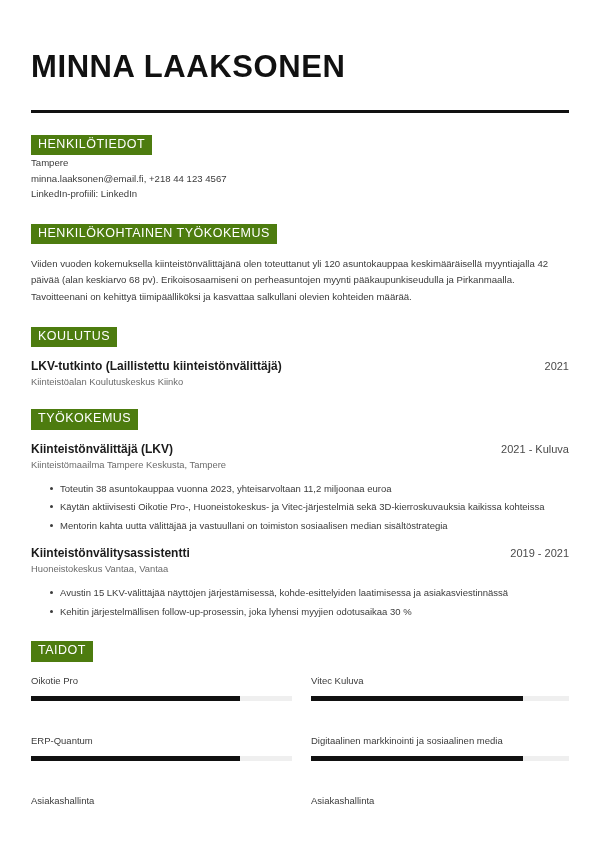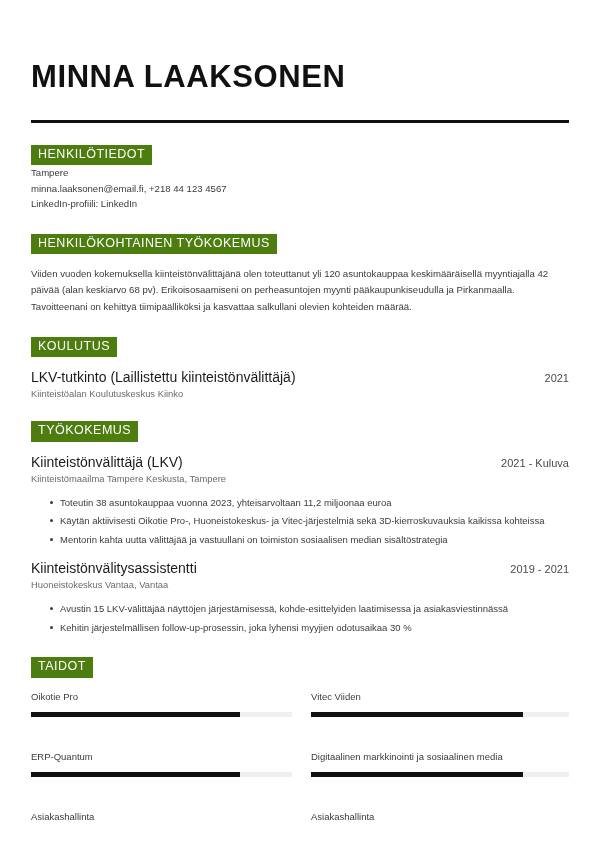--- a/index.html
+++ b/index.html
@@ -12,21 +12,21 @@
     height: 848px;
     font-family: "Liberation Sans", sans-serif;
     color: #231f20;
     overflow: hidden;
   }
   .page {
     position: relative;
     width: 600px;
     height: 808px;
     box-sizing: border-box;
-    padding: 18px 31px;
+    padding: 8px 31px;
     background: #ffffff;
   }
 
   
   .name {
     font-size: 31px;
     font-weight: 700;
     letter-spacing: 0.6px;
     line-height: 1;
     color: #111111;
@@ -79,22 +79,22 @@
   
   .entry {
     margin-top: 12px;
   }
   .entry-top {
     display: flex;
     justify-content: space-between;
     align-items: baseline;
   }
   .entry-title {
-    font-size: 14px;
-    font-weight: 400;
+    font-size: 12px;
+    font-weight: 700;
     color: #1b1b1b;
   }
   .entry-date {
     font-size: 11px;
     color: #4a4a4a;
     white-space: nowrap;
     padding-left: 14px;
   }
   .entry-sub {
     margin-top: 3px;
@@ -233,21 +233,21 @@
 
     <div class="skills-grid">
       <div class="skill">
         <div class="skill-label">Oikotie Pro</div>
         <div class="skill-track">
           <div class="skill-fill" style="width: 80%;"></div>
         </div>
       </div>
 
       <div class="skill">
-        <div class="skill-label">Vitec Viiden</div>
+        <div class="skill-label">Vitec Kuluva</div>
         <div class="skill-track">
           <div class="skill-fill" style="width: 82%;"></div>
         </div>
       </div>
 
       <div class="skill">
         <div class="skill-label">ERP-Quantum</div>
         <div class="skill-track">
           <div class="skill-fill" style="width: 80%;"></div>
         </div>

